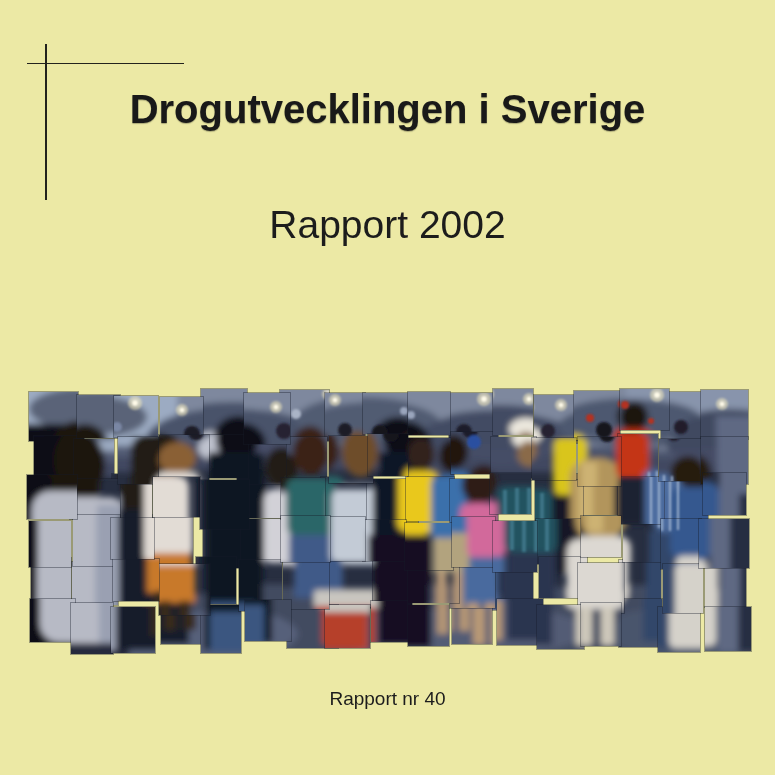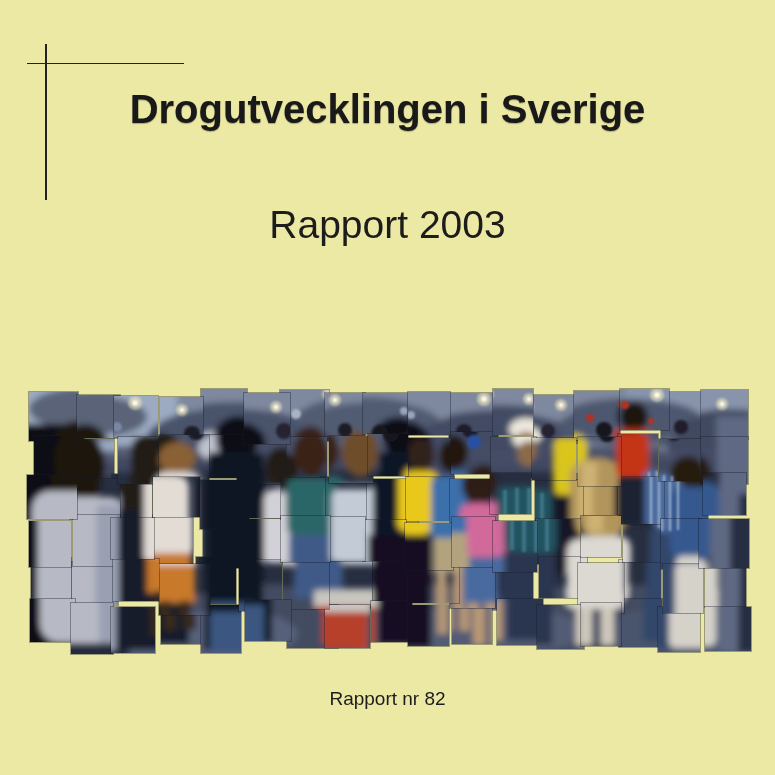--- a/index.html
+++ b/index.html
@@ -45,21 +45,21 @@
 
 <div class="cover" style="background: rgb(236, 233, 165); color: rgb(28, 28, 28);">
 
   <div>
     <div class="cross-v"></div>
     <div class="cross-h"></div>
   </div>
 
   <h1 class="title">Drogutvecklingen i Sverige</h1>
 
-  <div class="subtitle">Rapport 2003</div>
+  <div class="subtitle">Rapport 2002</div>
 
   <div class="collage" id="collage">
 
     <svg class="defs-holder" width="0" height="0" aria-hidden="true">
       <defs>
         <filter id="blur3" x="-20%" y="-20%" width="140%" height="140%">
             <feGaussianBlur stdDeviation="3.2"></feGaussianBlur>
           </filter>
         <filter id="blur1" x="-30%" y="-30%" width="160%" height="160%">
             <feGaussianBlur stdDeviation="1.3"></feGaussianBlur>
@@ -695,16 +695,16 @@
         </svg>
       </div>
       <div class="tile" style="left: 674px; top: 214px; width: 46px; height: 44px; z-index: 4;">
         <svg width="46" height="44" viewBox="673 213 46 44" preserveAspectRatio="xMidYMid slice" aria-hidden="true">
           <use href="#crowd-scene"></use>
         </svg>
       </div>
     </div>
 
   <div class="footer">
-    <div>Rapport nr 82</div>
+    <div>Rapport nr 40</div>
   </div>
 
 </div>
 
 </body></html>

